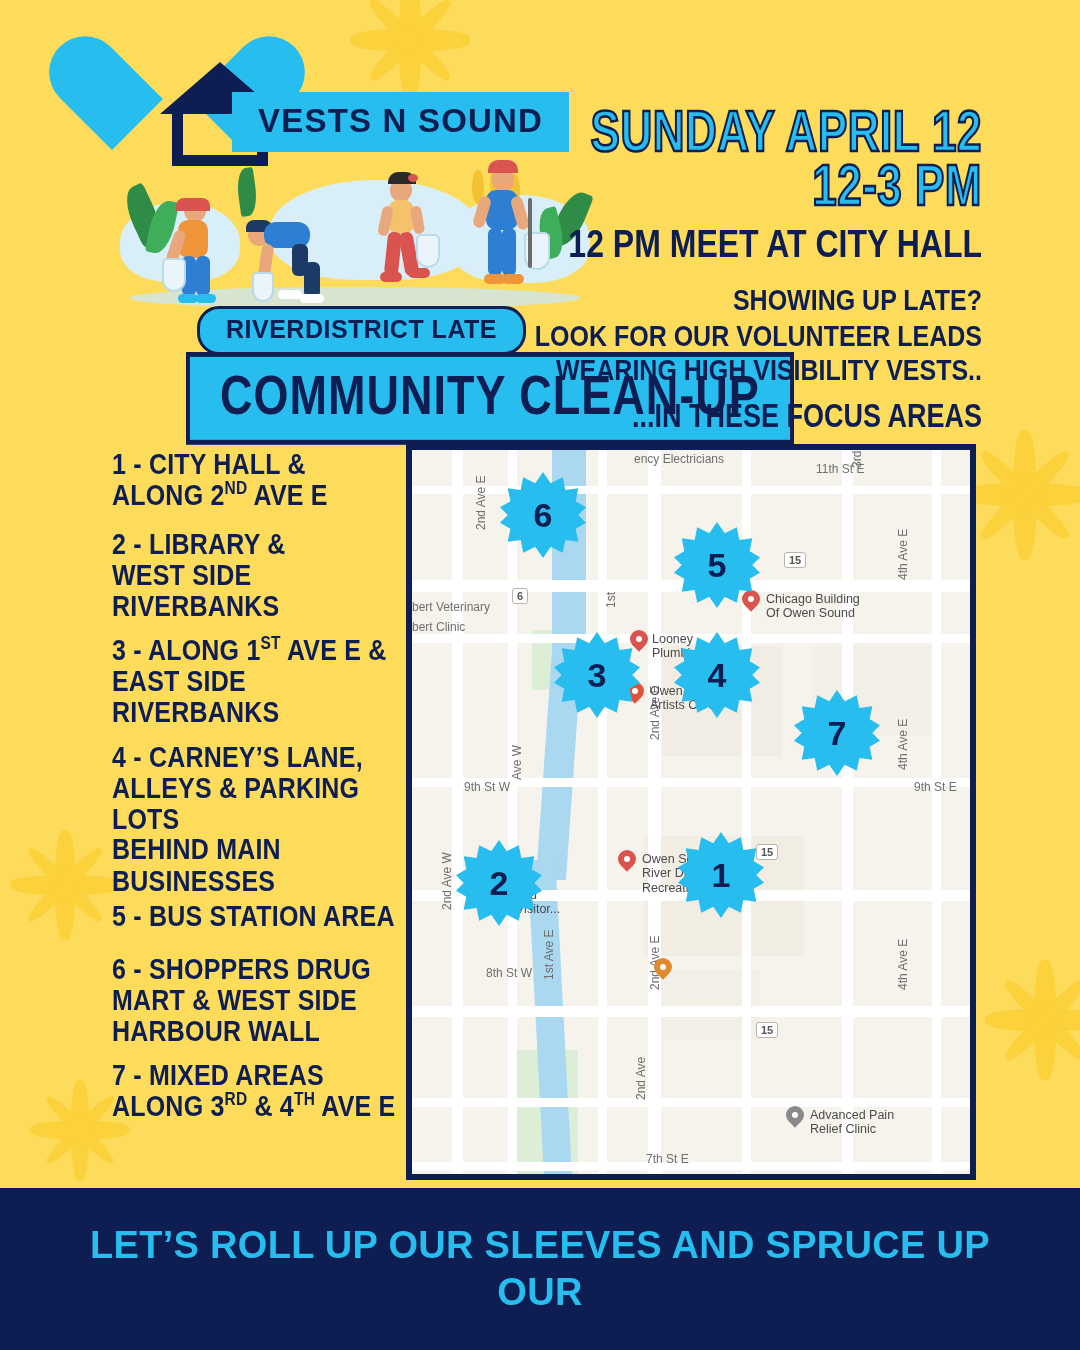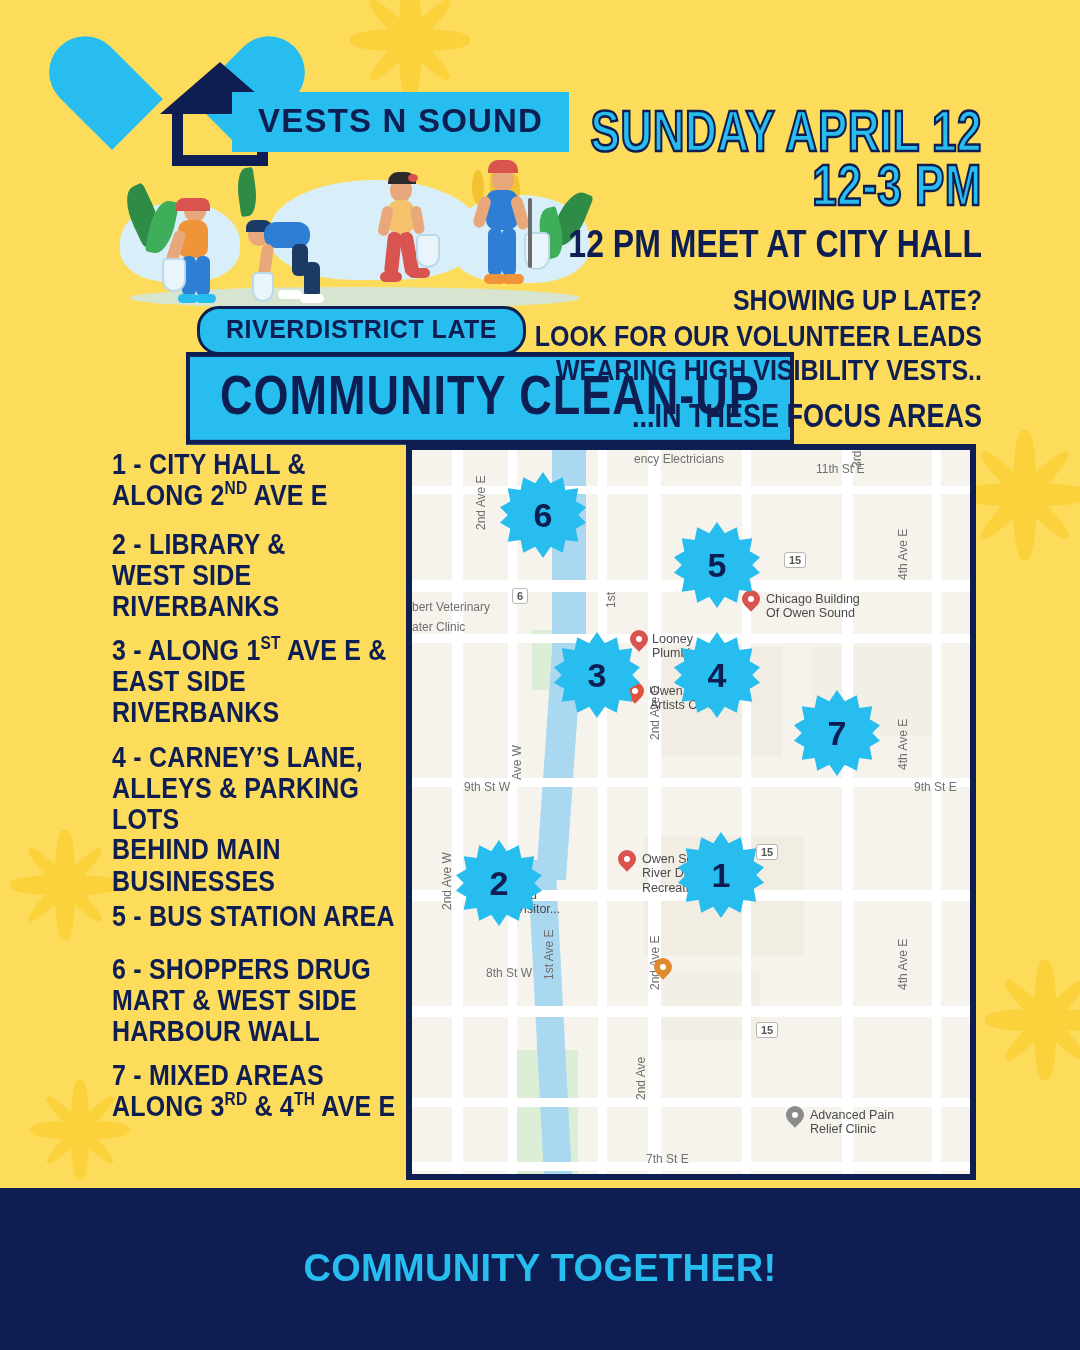--- a/index.html
+++ b/index.html
@@ -428,21 +428,21 @@
     <div class="road major" style="left:236px; top:0; width:13px; height:736px;"></div>
     <div class="road major" style="left:330px; top:0; width:9px; height:736px;"></div>
     <div class="road major" style="left:430px; top:0; width:11px; height:736px;"></div>
     <div class="road major" style="left:520px; top:0; width:9px; height:736px;"></div>
 
     <div class="maplabel v" style="left:62px; top:80px;">2nd Ave E</div>
     <div class="maplabel" style="left:404px; top:12px;">11th St E</div>
     <div class="maplabel v" style="left:438px; top:18px;">3rd Ave E</div>
     <div class="maplabel" style="left:222px; top:2px;">ency Electricians</div>
     <div class="maplabel" style="left:0px; top:150px;">bert Veterinary</div>
-    <div class="maplabel" style="left:0px; top:170px;">ater Clinic</div>
+    <div class="maplabel" style="left:0px; top:170px;">bert Clinic</div>
     <div class="maplabel v" style="left:192px; top:158px;">1st</div>
     <div class="maplabel" style="left:52px; top:330px;">9th St W</div>
     <div class="maplabel" style="left:502px; top:330px;">9th St E</div>
     <div class="maplabel v" style="left:98px; top:330px;">Ave W</div>
     <div class="maplabel v" style="left:28px; top:460px;">2nd Ave W</div>
     <div class="maplabel v" style="left:236px; top:290px;">2nd Ave E</div>
     <div class="maplabel v" style="left:236px; top:540px;">2nd Ave E</div>
     <div class="maplabel v" style="left:222px; top:650px;">2nd Ave</div>
     <div class="maplabel v" style="left:484px; top:320px;">4th Ave E</div>
     <div class="maplabel v" style="left:484px; top:540px;">4th Ave E</div>
@@ -526,15 +526,15 @@
       <div class="outline"></div>
         <div class="shape"></div>
       <span class="num">1</span>
     </div>
 
   </div>
 </div>
 
 <div class="footer">
   <div class="footer-text">
-    <div>COMMUNITY TOGETHER!</div>
+    <div>LET’S ROLL UP OUR SLEEVES AND SPRUCE UP OUR</div>
   </div>
 </div>
 
 </body></html>

